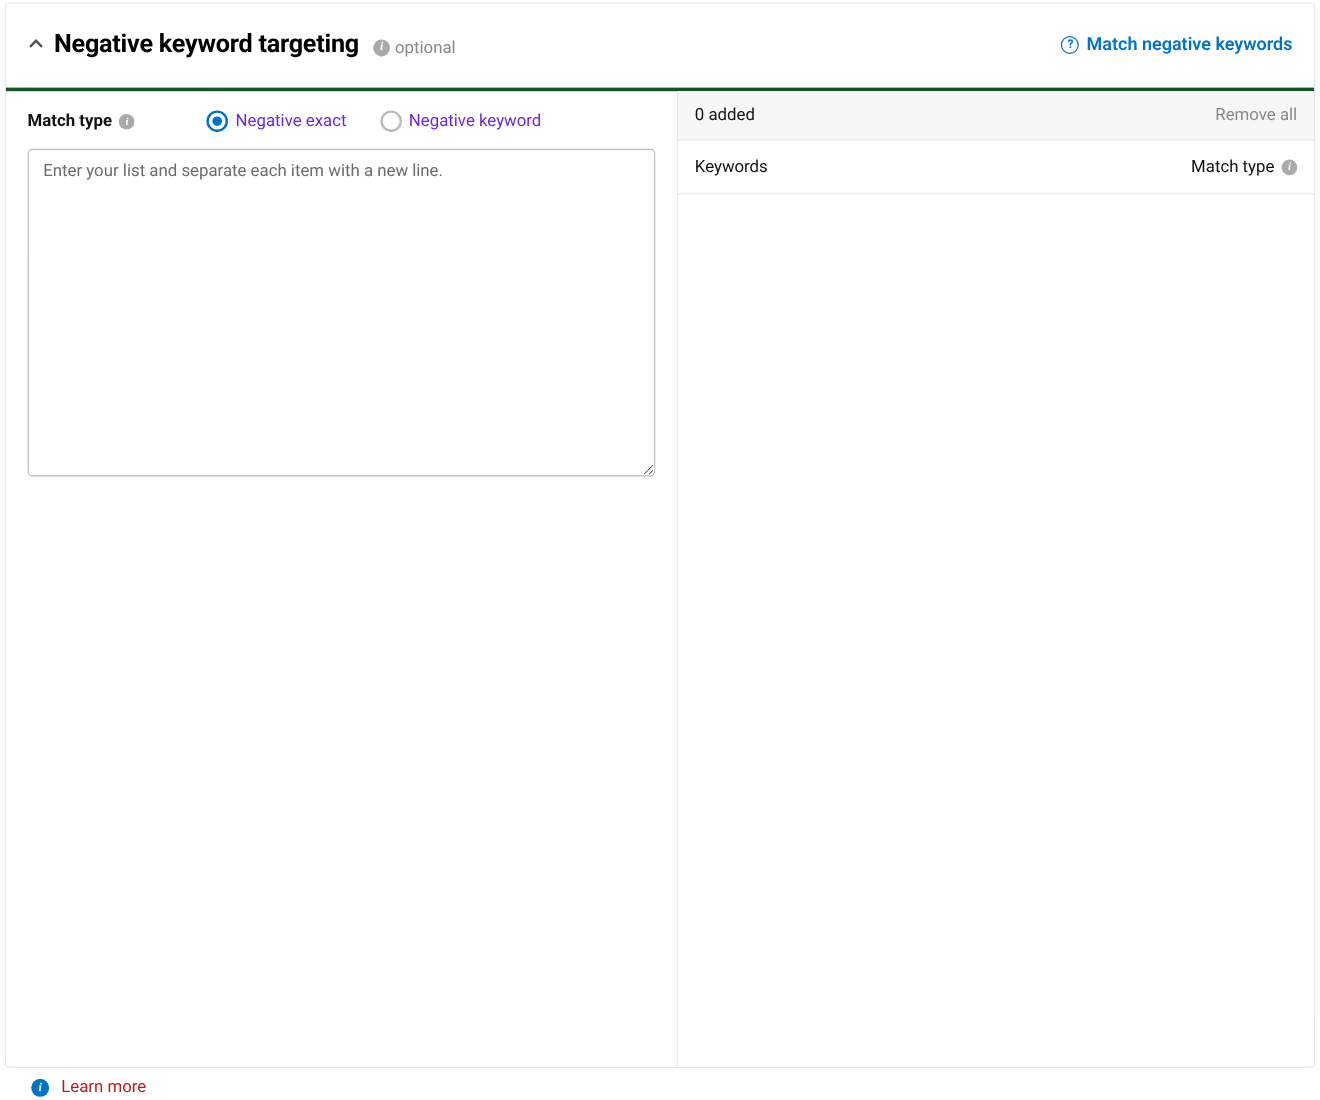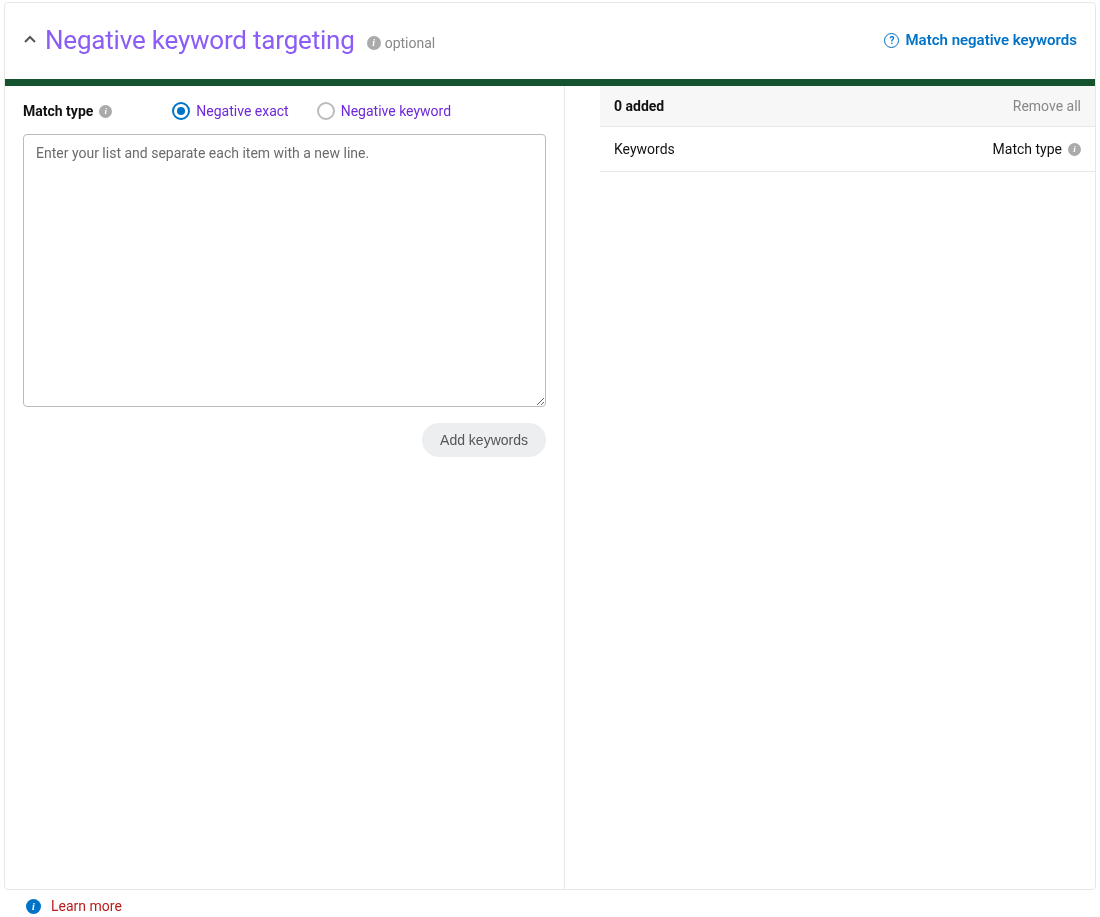--- a/index.html
+++ b/index.html
@@ -44,23 +44,23 @@
       justify-content: center;
       cursor: pointer;
       color: #555;
       margin-right: 2px;
     }
     .chevron svg {
       width: 12px;
       height: 12px;
     }
     .panel-title {
-      font-size: 26px;
-      font-weight: 400;
-      color: #8b5cf6;
+      font-size: 21px;
+      font-weight: 700;
+      color: #000000;
       letter-spacing: -0.2px;
     }
     .info-icon {
       display: inline-flex;
       align-items: center;
       justify-content: center;
       width: 14px;
       height: 14px;
       border-radius: 50%;
       background: #aaa;
@@ -104,23 +104,22 @@
       display: inline-flex;
       align-items: center;
       justify-content: center;
       font-size: 10px;
       font-weight: 700;
       color: #0073c7;
     }
     .panel-body {
       flex: 1;
       display: flex;
-      border-top: 7px solid #14532d;
+      border-top: 3px solid #14532d;
       min-height: 0;
-      gap: 35px;
     }
     .left-col {
       width: 560px;
       border-right: 1px solid #e7e7e7;
       padding: 16px 18px 18px 18px;
       display: flex;
       flex-direction: column;
     }
     .match-row {
       display: flex;
@@ -201,21 +200,21 @@
     .right-header {
       display: flex;
       justify-content: space-between;
       align-items: center;
       padding: 12px 14px;
       background: #f7f7f7;
       border-bottom: 1px solid #e7e7e7;
       font-size: 14px;
     }
     .added-count {
-      font-weight: 700;
+      font-weight: 400;
       color: #111;
     }
     .remove-all {
       color: #888;
       cursor: pointer;
     }
     .right-table-head {
       display: flex;
       justify-content: space-between;
       align-items: center;
@@ -296,23 +295,20 @@
           <span>Negative exact</span>
         </span>
         <span class="radio-opt">
           <span class="radio-circle"></span>
           <span>Negative keyword</span>
         </span>
       </div>
 
       <textarea class="keyword-textarea" placeholder="Enter your list and separate each item with a new line." style=""></textarea>
 
-      <div class="add-btn-row">
-        <button class="add-btn">Add keywords</button>
-      </div>
     </div>
 
     <div class="right-col">
       <div class="right-header">
         <span class="added-count">0 added</span>
         <span class="remove-all">Remove all</span>
       </div>
       <div class="right-table-head">
         <span class="col">
           <span>Keywords</span>

